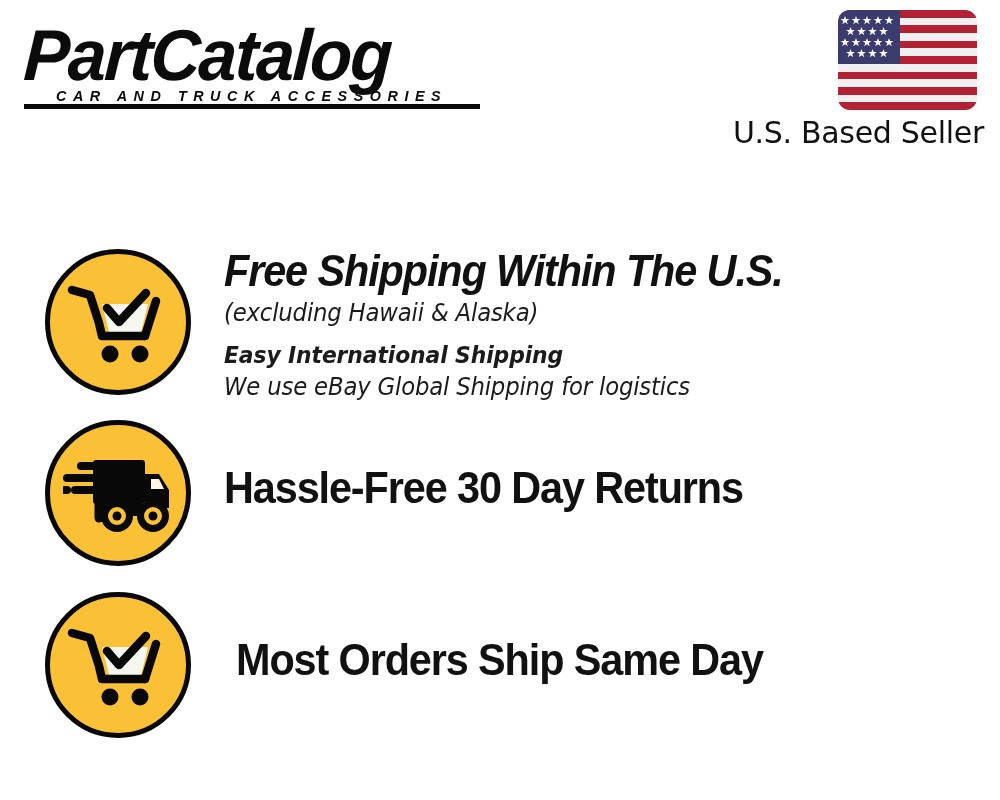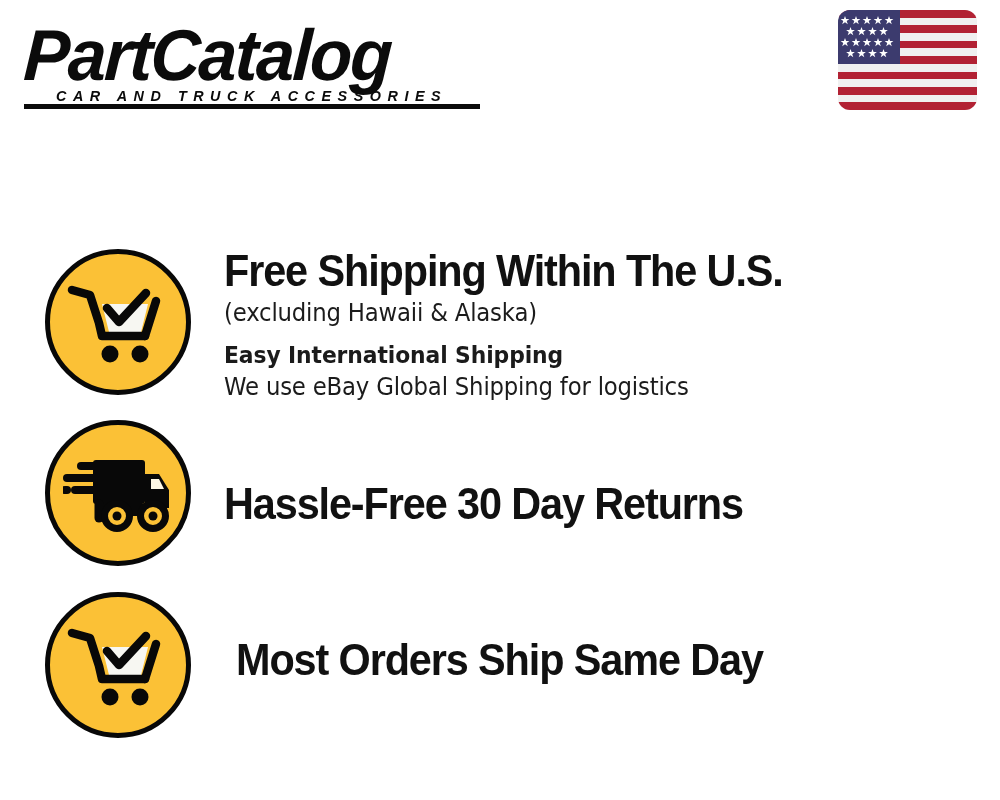--- a/index.html
+++ b/index.html
@@ -184,25 +184,25 @@
   .feature-sub.strong {
     font-weight: 700;
     font-size: 23px;
     letter-spacing: -0.1px;
   }
   .gap-md { height: 10px; }
 
   
   .row-1 { top: 64px; }
   .row-1 .feature-icon-wrap { top: 0px; }
-  .row-1 .feature-text { top: -4px; }
+  .row-1 .feature-text { top: -4px; font-style: italic; }
 
   .row-2 { top: 235px; }
   .row-2 .feature-icon-wrap { top: 0px; }
-  .row-2 .feature-text { top: 42px; margin-top: 16px; }
+  .row-2 .feature-text { top: 42px; }
 
   .row-3 { top: 407px; }
   .row-3 .feature-icon-wrap { top: 0px; }
   .row-3 .feature-text { top: 42px; margin-left: 12px; }
 </style>
 </head>
 <body>
 
 <div class="header">
 
@@ -236,20 +236,21 @@
           <polygon points="40,28 41.1,31.1 44.4,31.1 41.7,33.1 42.8,36.2 40,34.3 37.2,36.2 38.3,33.1 35.6,31.1 38.9,31.1"></polygon>
           <polygon points="51,28 52.1,31.1 55.4,31.1 52.7,33.1 53.8,36.2 51,34.3 48.2,36.2 49.3,33.1 46.6,31.1 49.9,31.1"></polygon>
 
           <polygon points="12.5,39 13.6,42.1 16.9,42.1 14.2,44.1 15.3,47.2 12.5,45.3 9.7,47.2 10.8,44.1 8.1,42.1 11.4,42.1"></polygon>
           <polygon points="23.5,39 24.6,42.1 27.9,42.1 25.2,44.1 26.3,47.2 23.5,45.3 20.7,47.2 21.8,44.1 19.1,42.1 22.4,42.1"></polygon>
           <polygon points="34.5,39 35.6,42.1 38.9,42.1 36.2,44.1 37.3,47.2 34.5,45.3 31.7,47.2 32.8,44.1 30.1,42.1 33.4,42.1"></polygon>
           <polygon points="45.5,39 46.6,42.1 49.9,42.1 47.2,44.1 48.3,47.2 45.5,45.3 42.7,47.2 43.8,44.1 41.1,42.1 44.4,42.1"></polygon>
         </g>
       </svg>
     </div>
+    <div class="seller-caption">U.S. Based Seller</div>
   </div>
 </div>
 
 <div class="features">
 
   <div class="feature row-1">
     <div class="feature-icon-wrap">
       <div class="icon-circle">
         <svg width="104" height="96" viewBox="0 0 104 96" aria-hidden="true">
 

